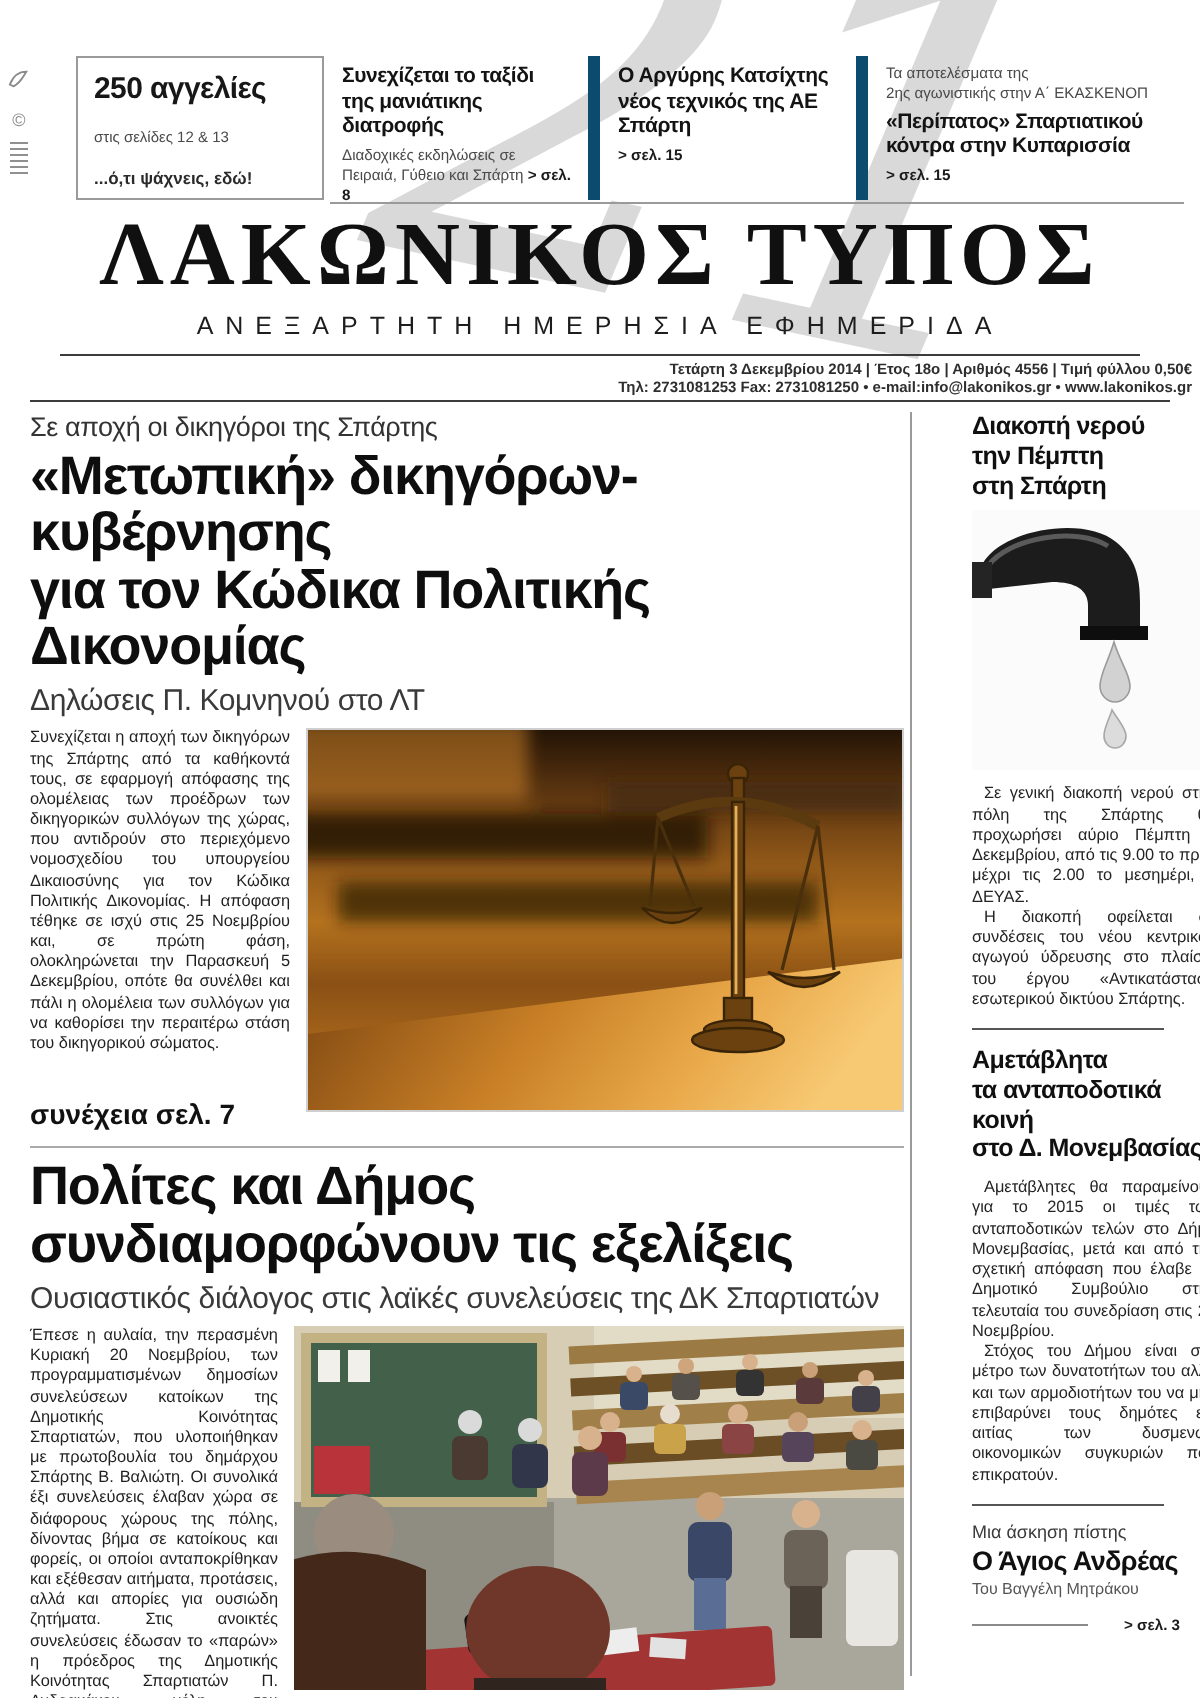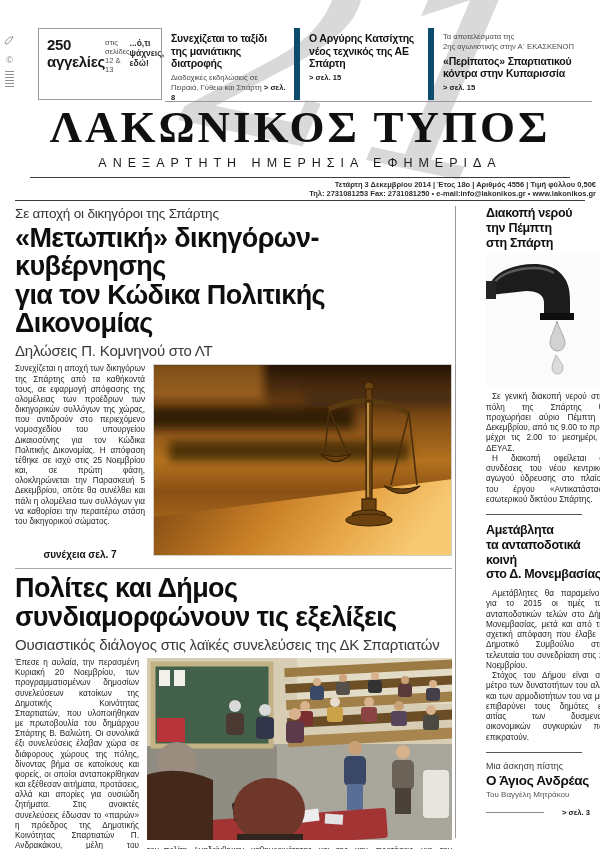--- a/index.html
+++ b/index.html
@@ -22,21 +22,21 @@
   .print-marks { position:absolute; left:2px; top:32px; width:15px; z-index:1;
     display:flex; flex-direction:column; gap:6px; align-items:center; color:#8a8a8a; }
   .barcode { width:9px; height:16px;
     background:repeating-linear-gradient(0deg,#909090 0 1px,#fff 1px 3px); }
   .copymark { font-size:9px; color:#8a8a8a; line-height:1; }
 
   
   .top-strip { position:absolute; left:38px; top:28px; width:554px; height:72px; z-index:1;
     display:flex; align-items:stretch; }
   .classifieds-box { width:124px; border:1px solid #9a9a9a; padding:7px 8px 5px;
-    display:flex; justify-content:flex-start; }
+    display:flex; flex-direction:column; justify-content:space-between; }
   .cb-title { font-size:15px; font-weight:bold; color:#171717; letter-spacing:-0.3px; }
   .cb-line2 { font-size:7.5px; color:#4a4a4a; margin-top:2px; }
   .cb-line3 { font-size:8.5px; color:#2a2a2a; font-weight:600; margin-top:2px; }
   .promo { padding:4px 8px 0 9px; }
   .promo + .promo { border-left:6px solid #0c4a6e; }
   .promo-food  { width:132px; }
   .promo-coach { width:134px; }
   .promo-basket{ width:164px; border-left:1px solid #bdbdbd; }
   .promo-title { font-size:10.5px; font-weight:bold; color:#131313; line-height:1.2; white-space:pre-line; letter-spacing:-0.2px; }
   .promo-sub   { font-size:7.6px; color:#4a4a4a; line-height:1.35; margin-top:3px; }
@@ -57,21 +57,21 @@
   
   .main-col { position:absolute; left:15px; top:206px; width:437px; z-index:1; }
   .kicker { font-size:13.5px; color:#333; letter-spacing:-0.2px; }
   .headline { font-size:27px; font-weight:bold; color:#0e0e0e; line-height:1.05;
     letter-spacing:-0.6px; white-space:pre-line; margin-top:3px; }
   .subhead { font-size:15px; color:#3a3a3a; margin-top:5px; letter-spacing:-0.2px; }
   .art1-row { display:flex; margin-top:5px; }
   .art1-text { width:130px; }
   .bodytext { font-size:8.2px; line-height:1.24; text-align:justify; color:#1f1f1f; }
   .art1-body { height:183px; overflow:hidden; }
-  .cont-ref { font-size:10px; font-weight:bold; text-align:center; margin-top:2px; color:#111; }
+  .cont-ref { font-size:14px; font-weight:bold; text-align:left; margin-top:2px; color:#111; }
   .photo1 { margin-left:8px; width:299px; height:192px; border:1px solid #cfcfcf; overflow:hidden; background:#a3601e; }
 
   .section-divider { margin-top:8px; width:437px; height:1px; background:#aaa; }
 
   .art2 { margin-top:5px; }
   .art2-row { display:flex; margin-top:5px; }
   .art2-left { width:124px; }
   .art2-right { margin-left:8px; width:305px; }
   .photo2 { width:305px; height:182px; overflow:hidden; background:#cfc8b0; }
   .art2-cols { display:flex; gap:7px; margin-top:6px; }

